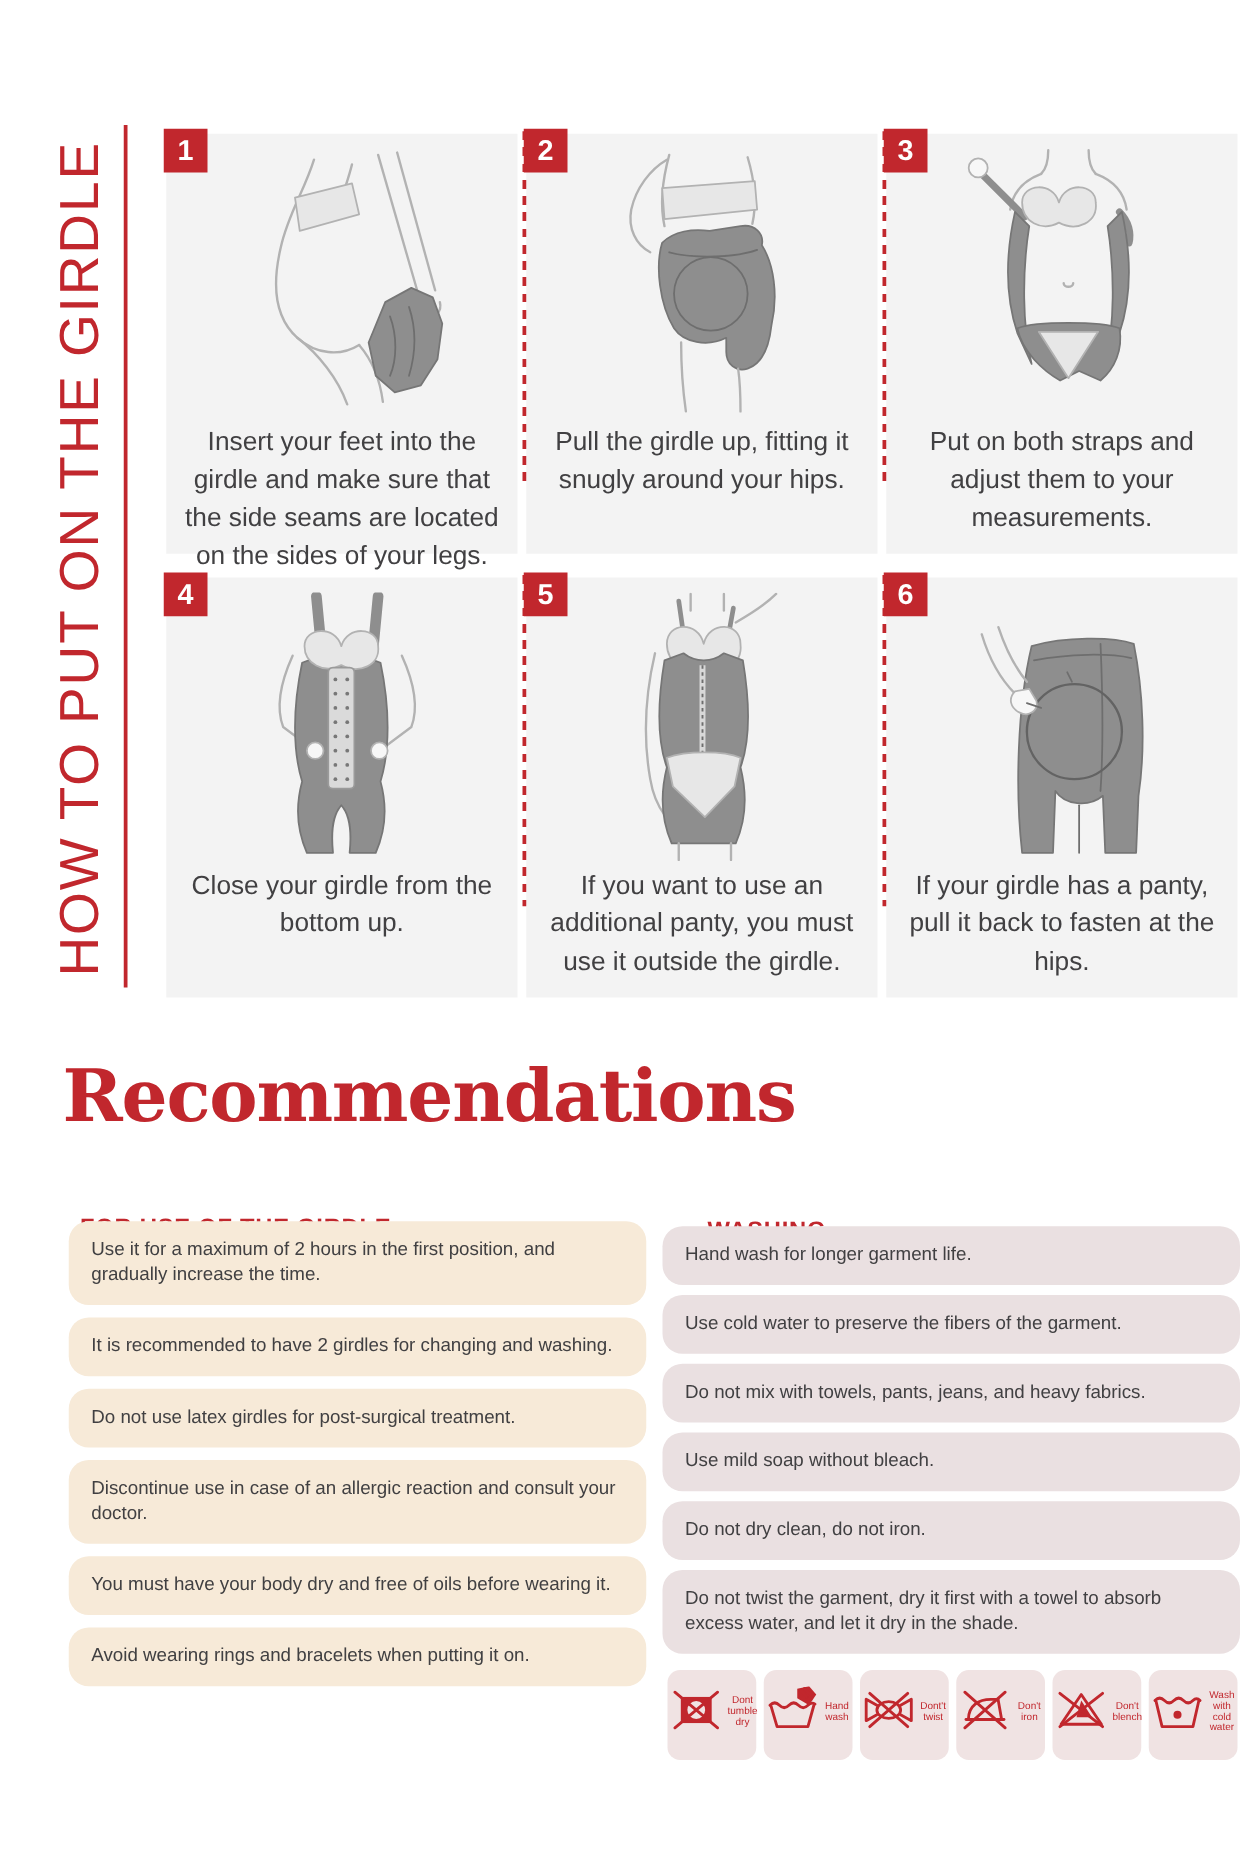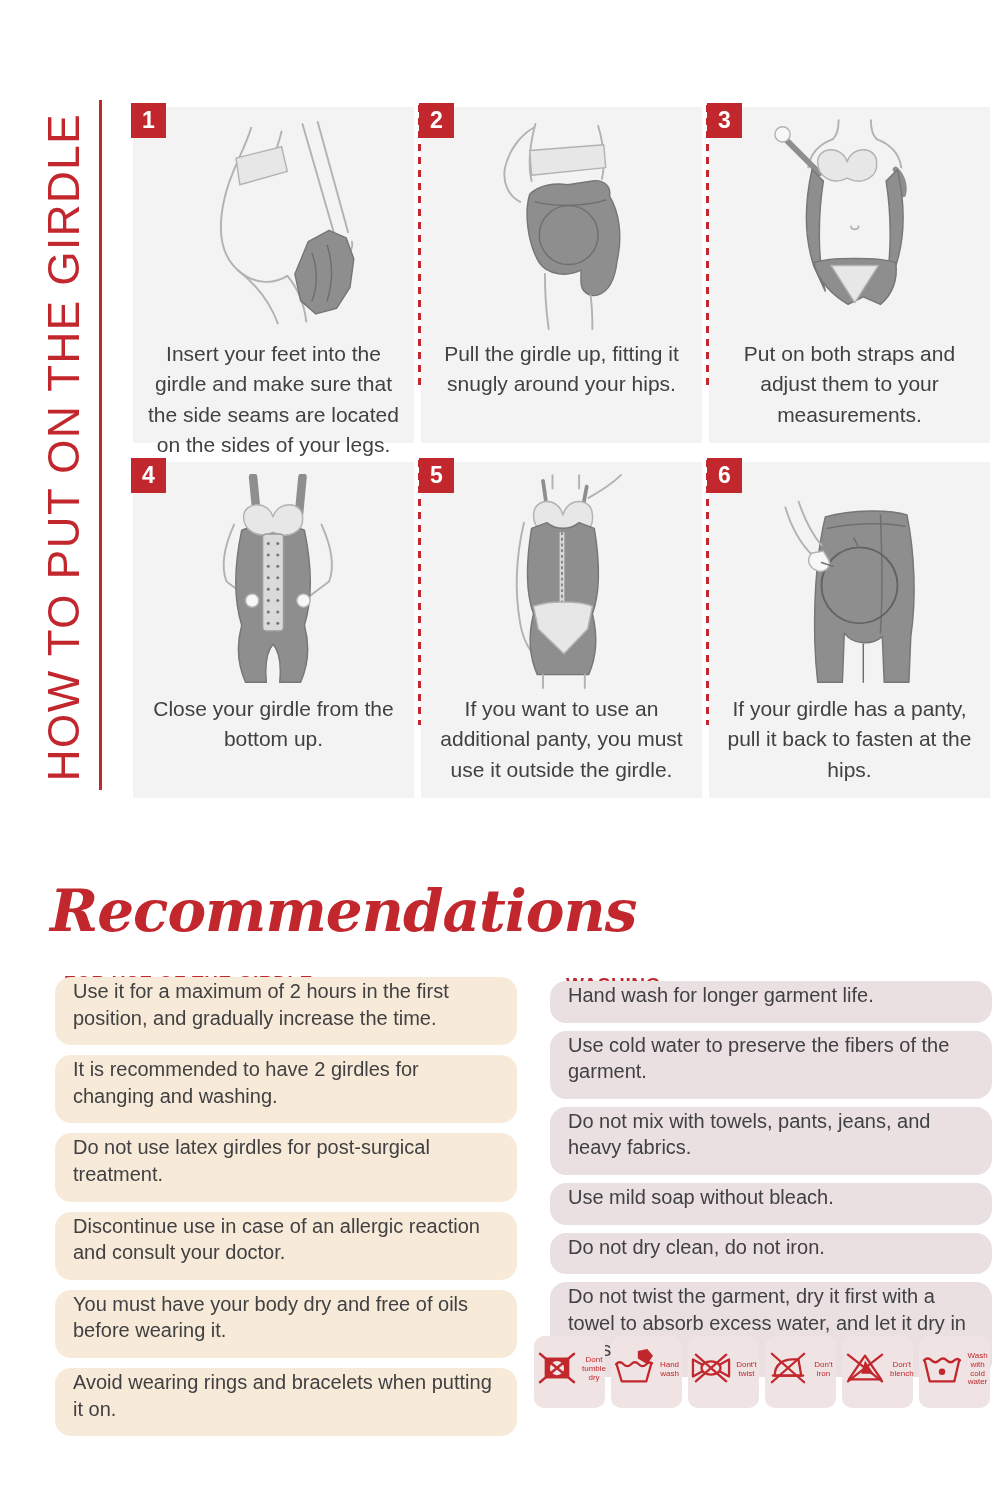--- a/index.html
+++ b/index.html
@@ -57,39 +57,39 @@
   .sep.c2{left:573px;}
   
   .fig .ol{stroke:#b2b2b2;fill:none;stroke-width:2;stroke-linecap:round;}
   .fig .sm{stroke:#6e6e6e;fill:none;stroke-width:1.5;stroke-linecap:round;}
   .fig .dk{fill:#8e8e8e;stroke:#767676;stroke-width:1.5;stroke-linejoin:round;}
   .fig .lt{fill:#e7e7e7;stroke:#b2b2b2;stroke-width:1.5;stroke-linejoin:round;}
   .fig .hd{fill:#f7f7f7;stroke:#b2b2b2;stroke-width:1.5;}
   .fig .strap{stroke:#8e8e8e;fill:none;stroke-linecap:round;}
   
   .rec-heading{
-    position:absolute;left:50px;top:877px;
-    font-family:"DejaVu Serif",serif;font-style:italic;font-weight:bold;
+    position:absolute;left:50px;top:843px;
+    font-family:"DejaVu Serif",serif;font-weight:bold;
     font-size:58px;color:var(--red);letter-spacing:-1px;
   }
   .col-heading{
     position:absolute;color:var(--red);font-weight:bold;
     font-size:19px;letter-spacing:0.6px;margin-top:24px;
   }
   .col-heading.use{left:64px;top:948px;}
   .col-heading.washing{left:566px;top:950px;}
   .rec-col{position:absolute;width:462px;display:flex;flex-direction:column;}
   .rec-col.use{left:55px;top:977px;gap:10px;}
   .rec-col.washing{left:530px;top:981px;gap:8px;}
   .rec-box{
-    border-radius:16px;padding:1px 18px 14px;
-    font-size:20px;line-height:1.33;color:var(--text);
+    border-radius:16px;padding:13px 18px 14px;
+    font-size:15px;line-height:1.33;color:var(--text);
   }
   .rec-col.use .rec-box{background:var(--cream);}
-  .rec-col.washing .rec-box{background:var(--pink);margin-left:20px;}
+  .rec-col.washing .rec-box{background:var(--pink);}
   
   .care-icons{
     position:absolute;left:534px;top:1336px;width:458px;
     display:flex;gap:6px;
   }
   .care-tile{
     width:71px;height:72px;background:var(--tile);border-radius:10px;
     display:flex;flex-direction:row;align-items:center;
     padding-bottom:5px;
   }

